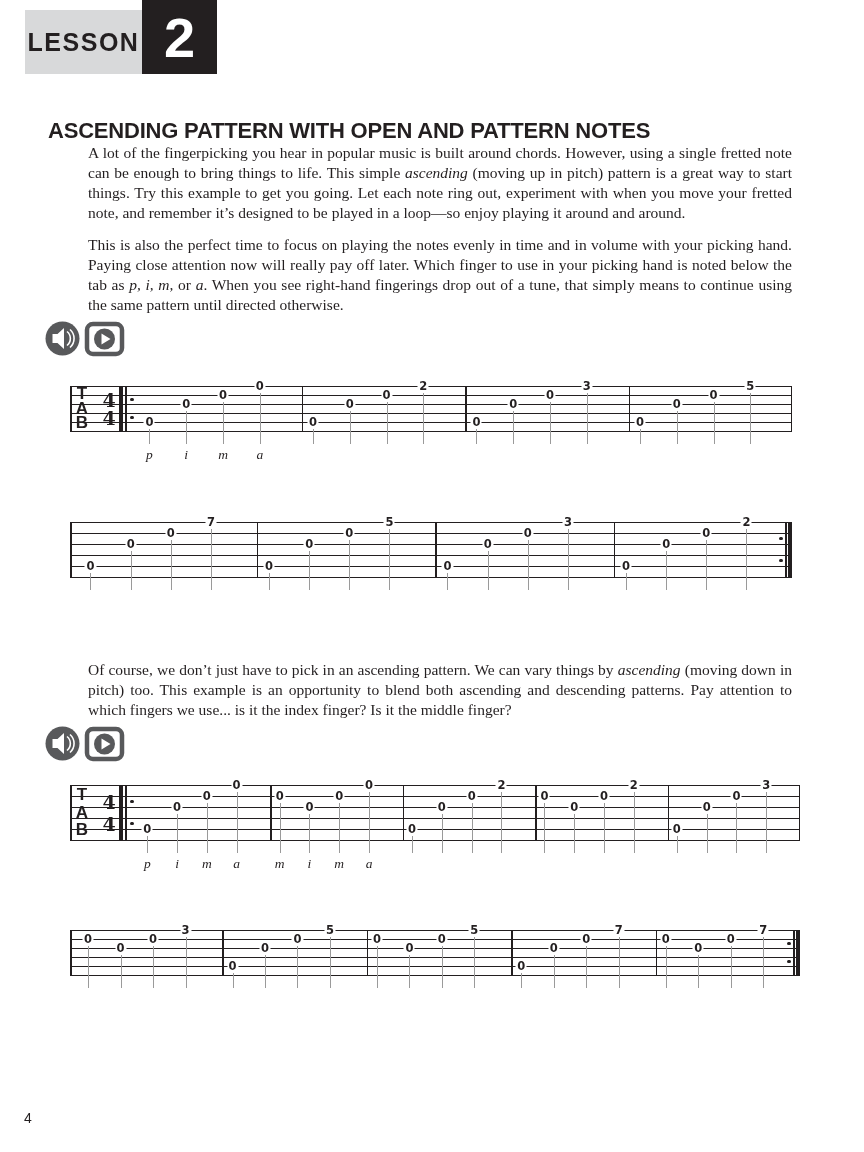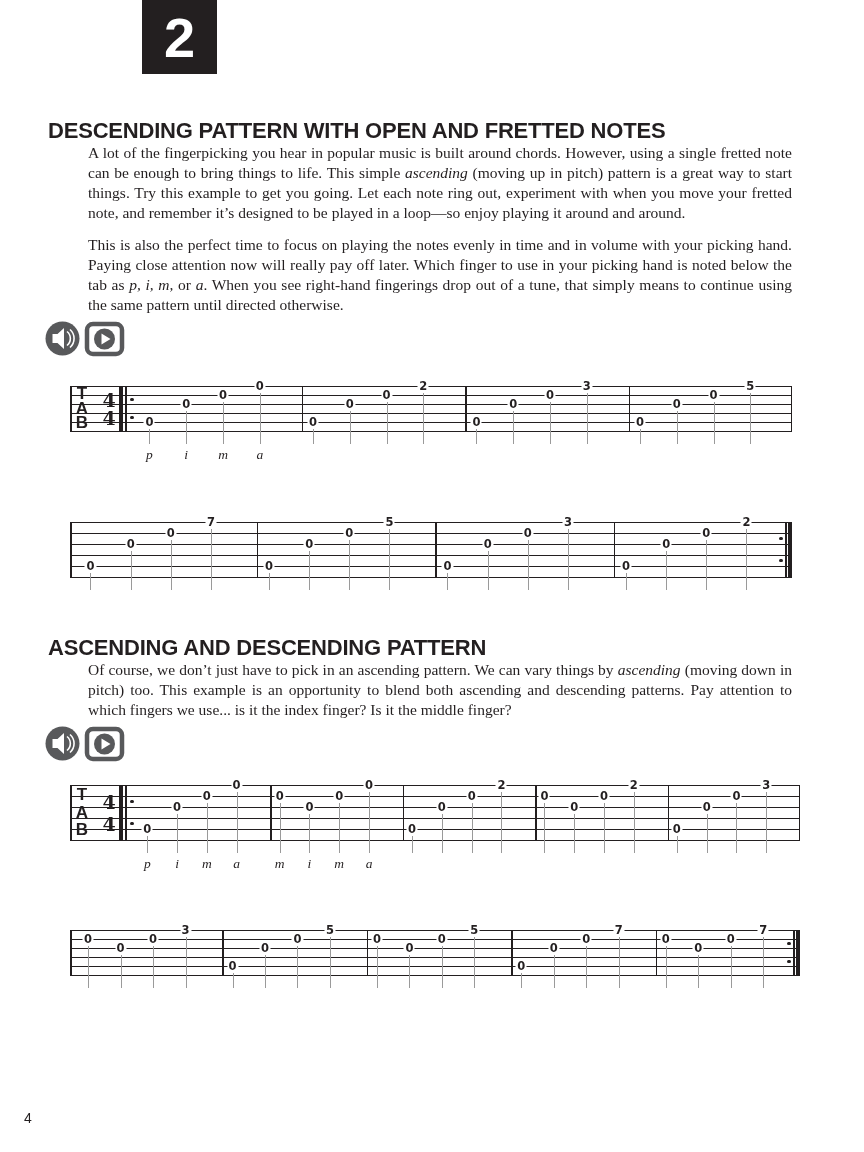--- a/index.html
+++ b/index.html
@@ -68,23 +68,24 @@
   .pagenum {
     position:absolute; left:24px; top:1110px;
     font-family:"Liberation Sans", sans-serif; font-size:14px; color:#231f20;
   }
 </style>
 </head>
 <body>
 
 <div class="page">
 
+  <div class="lesson-label">LESSON</div>
   <div class="lesson-num">2</div>
 
-  <h1 class="sec-title t1">DESCENDING PATTERN WITH OPEN AND FRETTED NOTES</h1>
+  <h1 class="sec-title t1">ASCENDING PATTERN WITH OPEN AND PATTERN NOTES</h1>
   <p class="body-par p1"><span>A lot of the fingerpicking you hear in popular music is built around chords. However, using a single fretted note can be enough to bring things to life. This simple </span><em>ascending</em><span> (moving up in pitch) pattern is a great way to start things. Try this example to get you going. Let each note ring out, experiment with when you move your fretted note, and remember it’s designed to be played in a loop—so enjoy playing it around and around.</span></p>
   <p class="body-par p2"><span>This is also the perfect time to focus on playing the notes evenly in time and in volume with your picking hand. Paying close attention now will really pay off later. Which finger to use in your picking hand is noted below the tab as </span><em>p, i, m,</em><span> or </span><em>a</em><span>. When you see right-hand fingerings drop out of a tune, that simply means to continue using the same pattern until directed otherwise.</span></p>
 
   <div class="media-row m1">
     <svg class="icon-audio" width="37" height="37" viewBox="0 0 37 37">
       <circle cx="18.5" cy="18.5" r="17" fill="#58595b"></circle>
       <path d="M8.5 14 h5 l6.5 -6 v21 l-6.5 -6 h-5 z" fill="#ffffff"></path>
       <path d="M23 11.5 a9 9 0 0 1 0 14" fill="none" stroke="#ffffff" stroke-width="1.6"></path>
       <path d="M26 9.5 a12 12 0 0 1 0 18" fill="none" stroke="#ffffff" stroke-width="1.6"></path>
     </svg>
@@ -331,17 +332,16 @@
       <div class="stem" style="left: 730.688px; top: 945px; height: 43px;"></div>
       <div class="fret" style="left: 730.688px; top: 932.5px;">0</div>
       <div class="stem" style="left: 763.178px; top: 936px; height: 52px;"></div>
       <div class="fret" style="left: 763.178px; top: 923.5px;">7</div>
       <div class="repeat-dot" style="left: 787px; top: 941.5px;"></div>
       <div class="repeat-dot" style="left: 787px; top: 959.5px;"></div>
       <div class="vbar" style="left: 793px; top: 930px; width: 1.5px; height: 45px;"></div>
       <div class="vbar" style="left: 796px; top: 930px; width: 4px; height: 45px;"></div>
     </div>
 
-  <h1 class="sec-title t2">ASCENDING AND DESCENDING PATTERN</h1>
   <p class="body-par p3"><span>Of course, we don’t just have to pick in an ascending pattern. We can vary things by </span><em>ascending</em><span> (moving down in pitch) too. This example is an opportunity to blend both ascending and descending patterns. Pay attention to which fingers we use... is it the index finger? Is it the middle finger?</span></p>
 
   <div class="pagenum">4</div>
 </div>
 
 </body></html>

